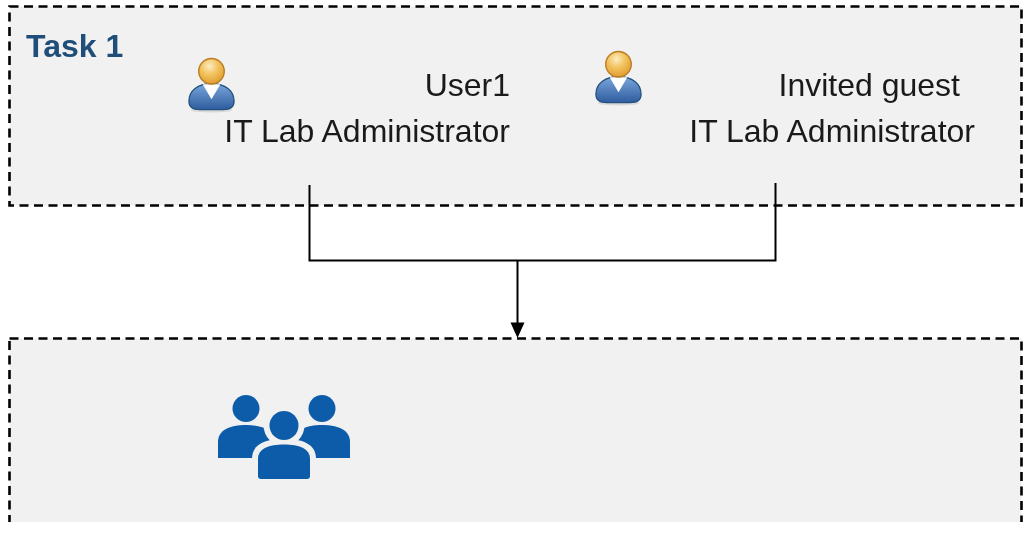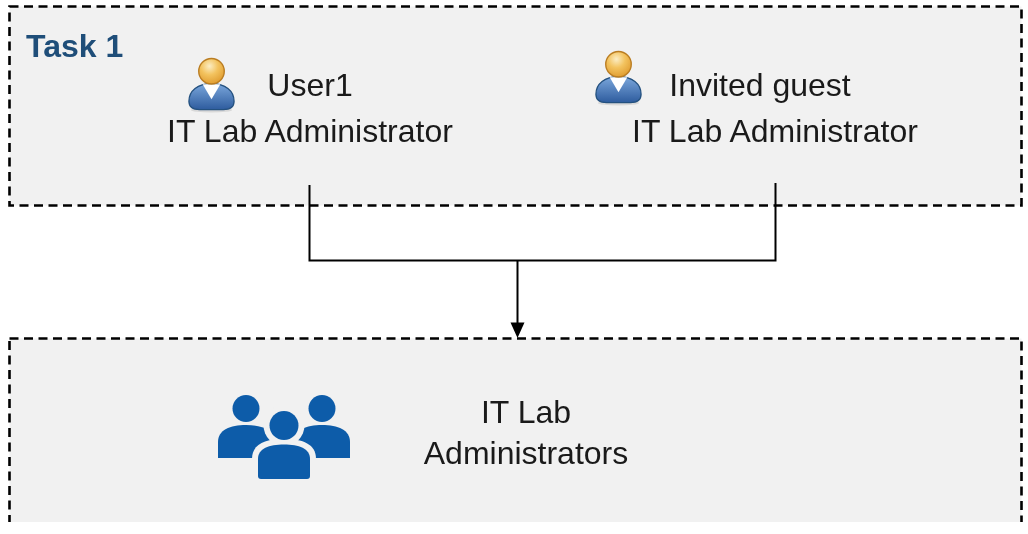--- a/index.html
+++ b/index.html
@@ -9,21 +9,21 @@
     color:#1a1a1a; background:#ffffff; overflow:hidden;
   }
   .layer { position:absolute; left:0; top:0; }
   .task-label {
     position:absolute; font-size:32px; font-weight:700;
     color:#1F4E79; line-height:38px; white-space:nowrap;
   }
   .t1 { left:26px; top:27px; }
   .t2 { left:38px; top:370px; }
   .txt { position:absolute; font-size:32px; line-height:38px; }
-  .center400 { width:400px; text-align:center; }
+  .center400 { width:400px; text-align:right; }
   .name1 { left:110px; top:66px; }
   .role1 { left:110px; top:112px; }
   .name2 { left:560px; top:66px; }
   .role2 { left:575px; top:112px; }
   .group-name {
     position:absolute; left:326px; top:392px; width:400px;
     text-align:center; font-size:32px; line-height:41px;
   }
   .icon { position:absolute; }
   .person1 { left:185px; top:57px; }
@@ -84,18 +84,14 @@
   <svg class="icon person2" width="53" height="56" viewBox="0 0 54 57">
     <use href="#person-sym"></use>
   </svg>
   <div class="txt center400 name2">Invited guest</div>
   <div class="txt center400 role2">IT Lab Administrator</div>
 
 
   <svg class="icon group-icon-pos" width="136" height="90" viewBox="0 0 136 90">
     <use href="#group-sym"></use>
   </svg>
-  <div class="group-name">
-    <div>IT Lab</div>
-    <div>Administrators</div>
-  </div>
 
 </div>
 
 </body></html>

